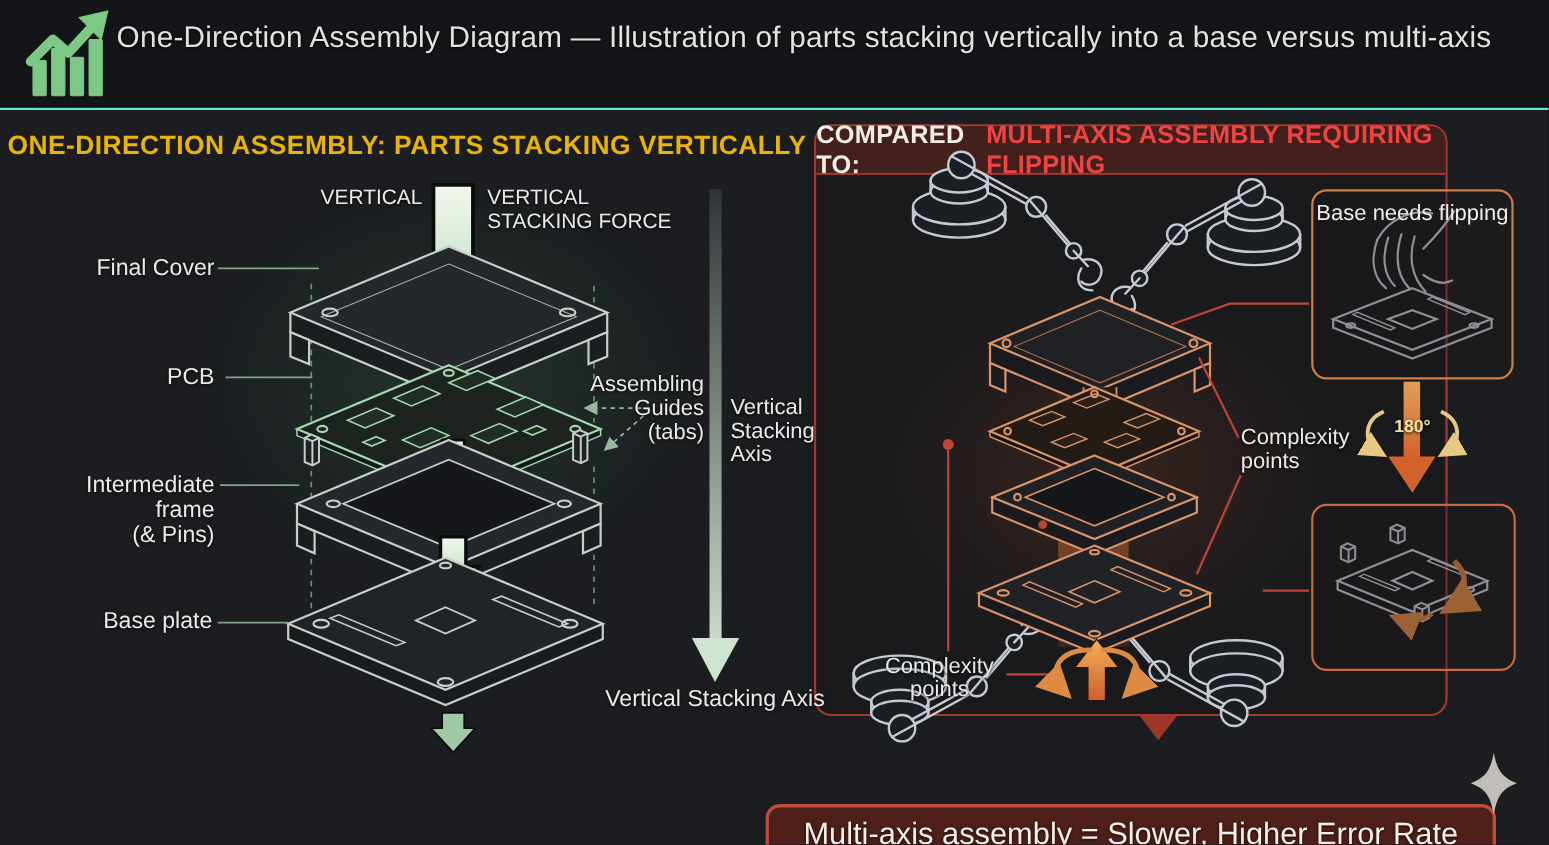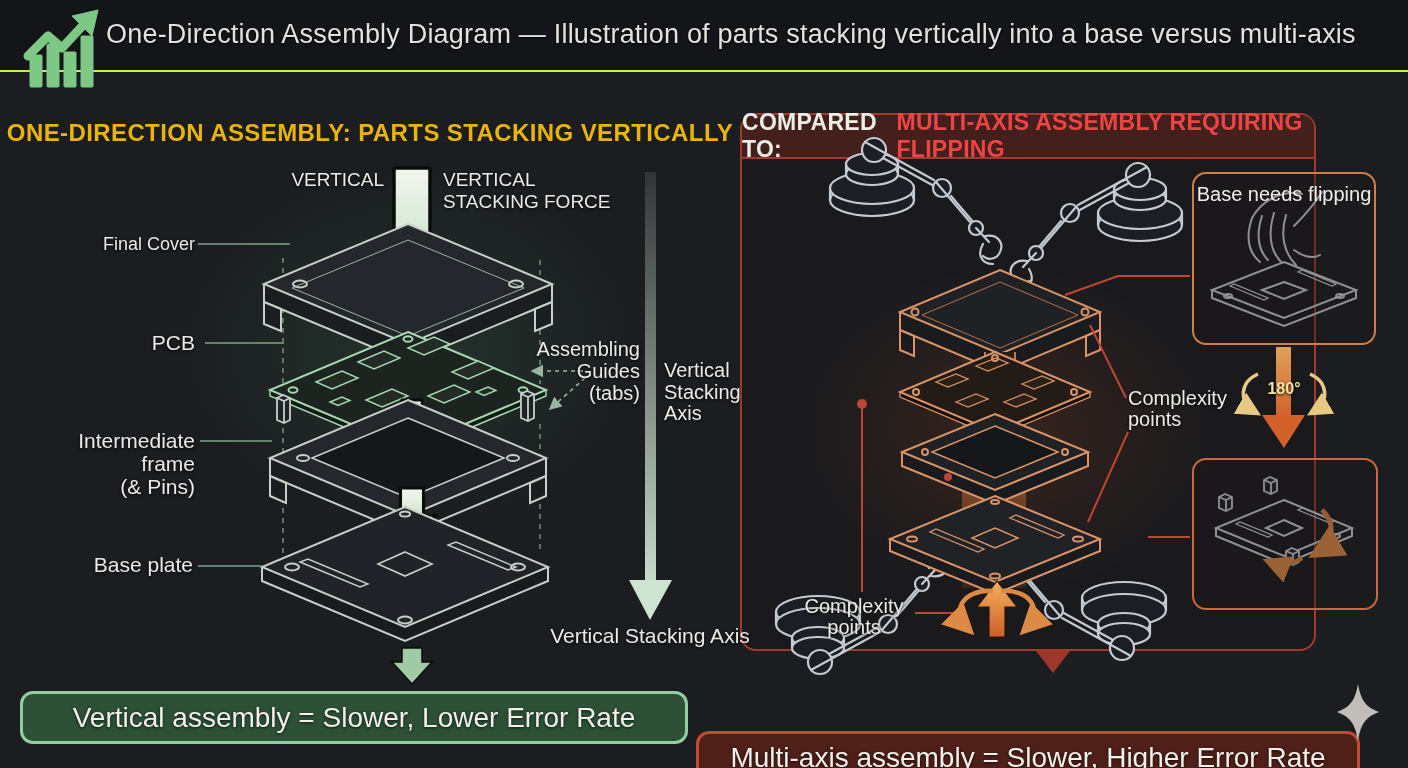--- a/index.html
+++ b/index.html
@@ -1,21 +1,21 @@
 <!DOCTYPE html>
 <html><head>
 <meta charset="utf-8">
 <style>
   html,body{margin:0;padding:0;background:#101114;}
   body{font-family:"Liberation Sans",sans-serif;}
   #stage{position:relative;width:1408px;height:768px;overflow:hidden;
          background:#1b1d21;}
   
-  #topbar{position:absolute;left:0;top:0;width:1408px;height:72px;
-          background:#131518;border-bottom:2px solid #bef264;box-sizing:border-box;}
+  #topbar{position:absolute;left:0;top:0;width:1408px;height:100px;
+          background:#131518;border-bottom:2px solid #5eead4;box-sizing:border-box;}
   #topbar .ttl{position:absolute;left:106px;top:16px;width:1295px;
                color:#e4e2de;font-size:27px;line-height:36px;letter-spacing:0.2px;
                text-shadow:0 1px 2px #000;}
   
   .lbl{position:absolute;color:#eceae5;font-size:20px;line-height:22px;
        white-space:pre-line;text-shadow:0 1px 3px rgba(0,0,0,.8);}
   .r{text-align:right;} .c{text-align:center;}
   
   #lhead{position:absolute;left:0;top:119px;width:740px;text-align:center;
          color:#eab308;font-size:24px;font-weight:bold;letter-spacing:.4px;}
@@ -70,23 +70,20 @@
     </div>
   </div>
 
   <div id="rpanel" class="z1">
     <div id="rpanelhead">
       <span class="p1">COMPARED TO:</span>
       <span class="p2">MULTI-AXIS ASSEMBLY REQUIRING FLIPPING</span>
     </div>
   </div>
 
-  <div id="bannerG" class="banner z2">
-    <span>Vertical assembly = Slower, Lower Error Rate</span>
-  </div>
   <div id="bannerR" class="banner z2">
     <span>Multi-axis assembly = Slower, Higher Error Rate</span>
   </div>
 
   <svg class="z3" width="1408" height="768" viewBox="0 0 1408 768">
     <defs>
       <linearGradient id="gA" x1="0" y1="0" x2="0" y2="1">
         <stop offset="0" stop-color="#f2f7ef"></stop>
           <stop offset="1" stop-color="#b3d4b5"></stop>
       </linearGradient>
@@ -365,21 +362,21 @@
     <div class="cap">Base needs flipping</div>
   </div>
   <div id="box2" class="obox z4"></div>
 
   <div id="lhead" class="z5">ONE-DIRECTION ASSEMBLY: PARTS STACKING VERTICALLY</div>
 
   <div class="lbl r z5" style="left:264px;width:120px;top:169px;font-size:19px;">VERTICAL</div>
   <div class="lbl z5" style="left:443px;top:169px;font-size:19px;">VERTICAL
 STACKING FORCE</div>
 
-  <div class="lbl r z5" style="left:55px;width:140px;top:233px;font-size:18px;">Final Cover</div>
+  <div class="lbl r z5" style="left:55px;width:140px;top:233px;font-size:21px;">Final Cover</div>
   <div class="lbl r z5" style="left:55px;width:140px;top:332px;font-size:21px;">PCB</div>
   <div class="lbl r z5" style="left:20px;width:175px;top:429px;font-size:21px;line-height:23px;">Intermediate frame
 (&amp; Pins)</div>
   <div class="lbl r z5" style="left:53px;width:140px;top:554px;font-size:21px;">Base plate</div>
 
   <div class="lbl r z5" style="left:520px;width:120px;top:322px;margin-top:16px;">Assembling
 Guides
 (tabs)</div>
   <div class="lbl z5" style="left:664px;top:360px;line-height:21.5px;">Vertical
 Stacking

